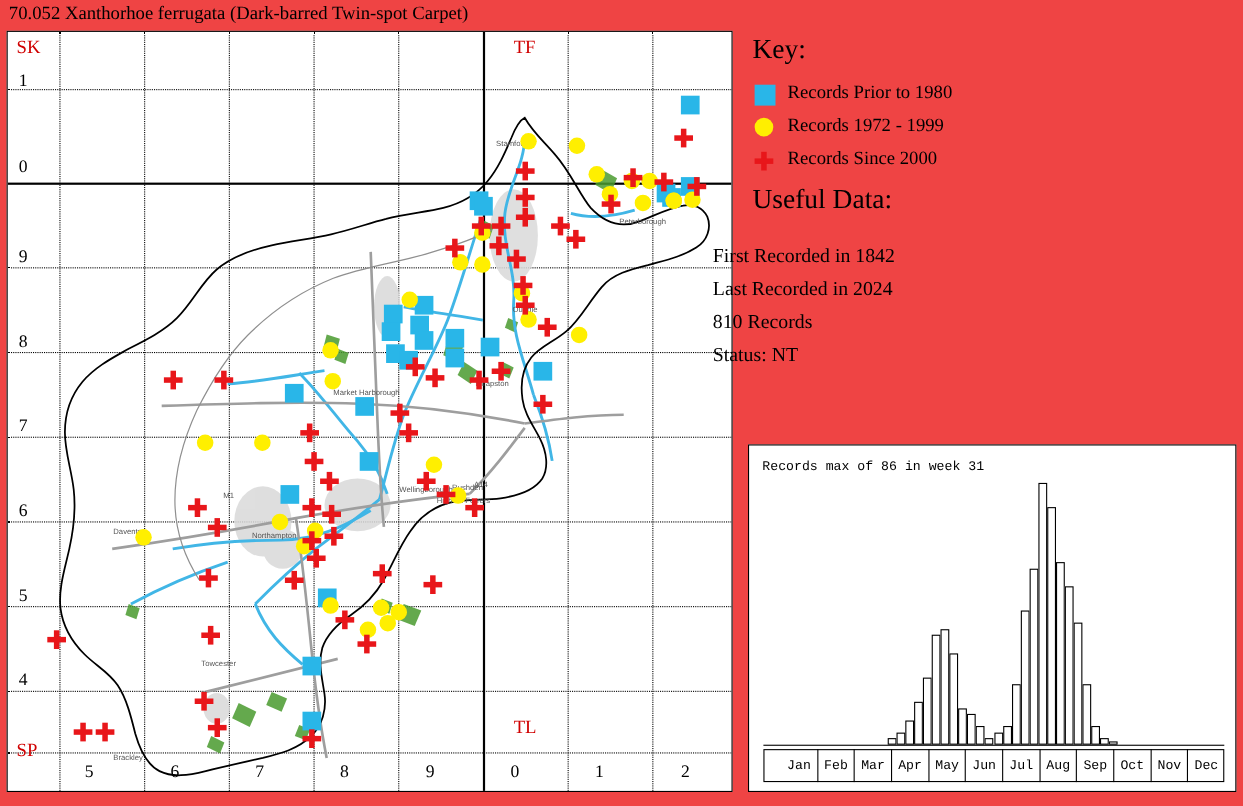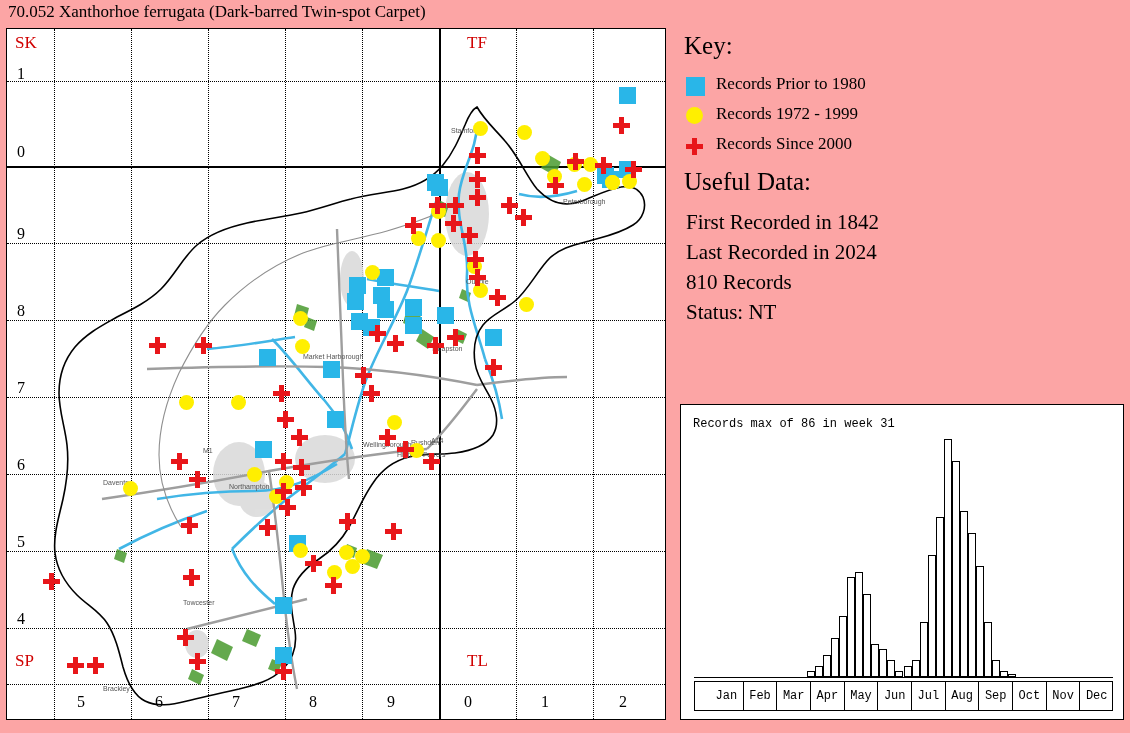--- a/index.html
+++ b/index.html
@@ -9,21 +9,21 @@
   }
   body {
     font-family: "Liberation Serif", serif;
     color: #000000;
   }
   #page {
     position: relative;
     width: 1130px;
     height: 733px;
     overflow: hidden;
-    background: #fca5a5;
+    background: #ef4444;
   }
 
   
   #title {
     position: absolute;
     left: 8px;
     top: 2px;
     font-size: 17px;
     font-family: "Liberation Serif", serif;
     color: #000;
@@ -131,24 +131,25 @@
     left: 0;
     top: 3px;
   }
   .key-text {
     position: absolute;
     left: 30px;
     top: 0;
   }
   .ud-row {
     position: absolute;
-    left: 686px;
-    font-size: 21px;
+    left: 648px;
+    font-size: 18px;
     font-family: "Liberation Serif", serif;
     white-space: nowrap;
+    margin-top: 12px;
   }
 
   
   #flight-panel {
     position: absolute;
     left: 680px;
     top: 404px;
     width: 444px;
     height: 316px;
     border: 1px solid #000;
@@ -341,21 +342,21 @@
           <text x="96" y="456">Daventry</text>
           <text x="176" y="576">Towcester</text>
           <text x="96" y="662">Brackley</text>
           <text x="390" y="428">Higham Ferrers</text>
           <text x="196" y="424">M1</text>
         </g>
       </svg>
 
       <div class="sq-label" style="left:8px; top:4px;">SK</div>
       <div class="sq-label" style="left:460px; top:4px;">TF</div>
-      <div class="sq-label" style="left:8px; top:622px;">SP</div>
+      <div class="sq-label" style="left:8px; top:643px;">SP</div>
       <div class="sq-label" style="left:460px; top:622px;">TL</div>
 
       <div class="axis-label" style="left:10px; top:36px;">1</div>
       <div class="axis-label" style="left:10px; top:114px;">0</div>
       <div class="axis-label" style="left:10px; top:196px;">9</div>
       <div class="axis-label" style="left:10px; top:273px;">8</div>
       <div class="axis-label" style="left:10px; top:350px;">7</div>
       <div class="axis-label" style="left:10px; top:427px;">6</div>
       <div class="axis-label" style="left:10px; top:504px;">5</div>
       <div class="axis-label" style="left:10px; top:581px;">4</div>

